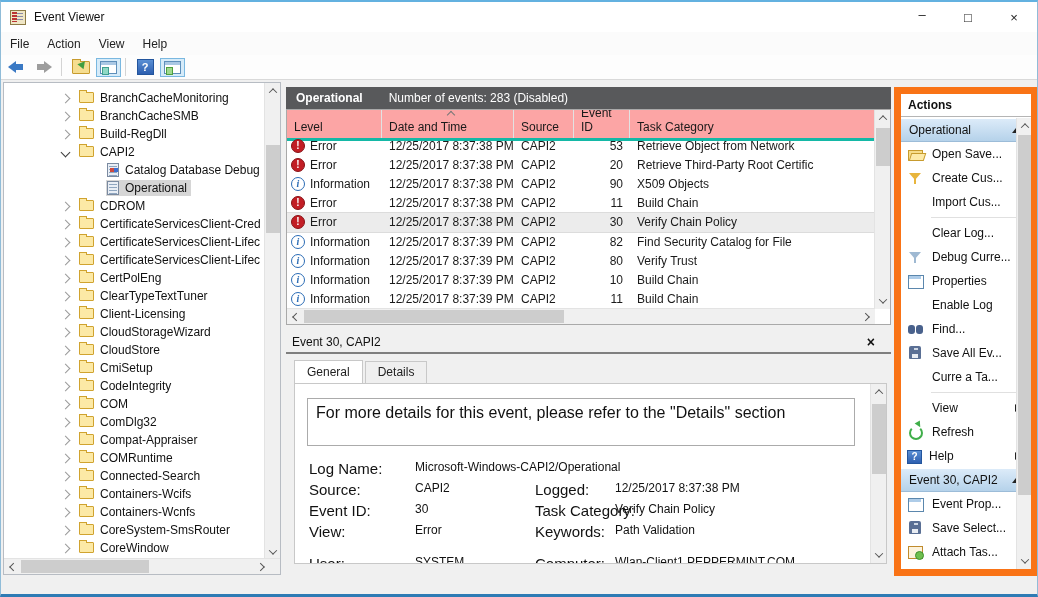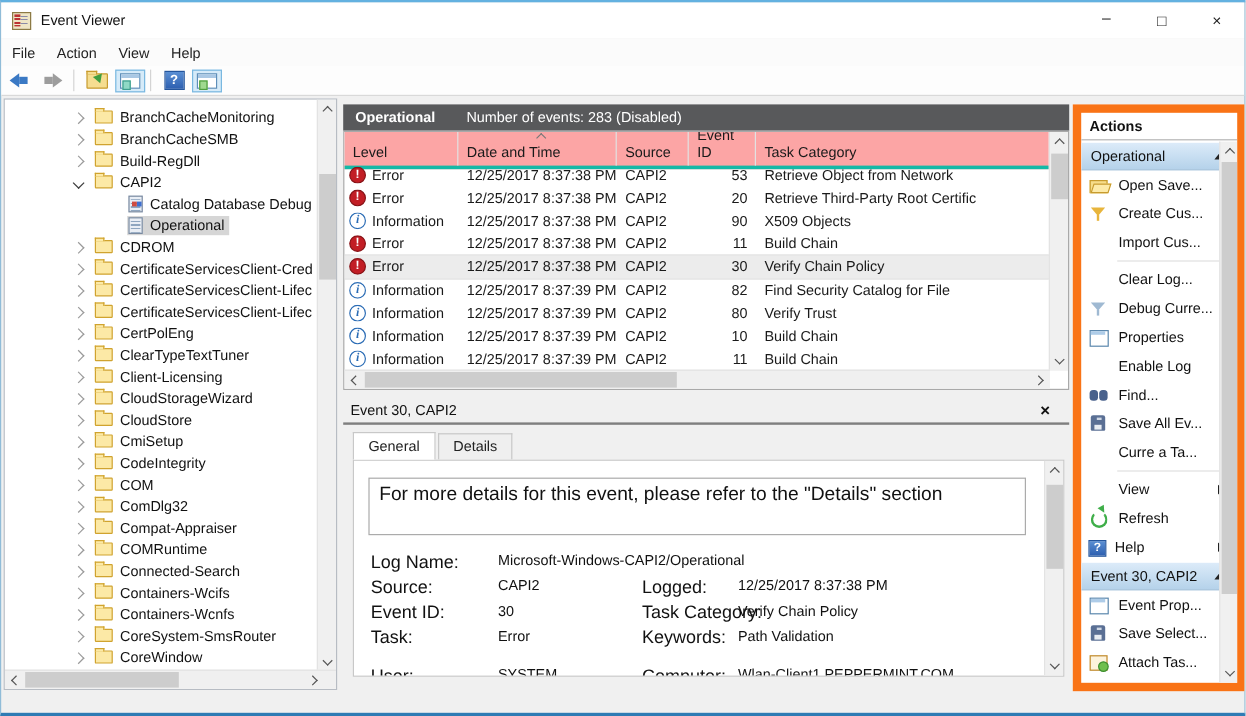--- a/index.html
+++ b/index.html
@@ -532,21 +532,21 @@
     <span class="f-label" style="left:14px; top:76px;">Log Name:</span>
     <span class="f-value" style="left:120px; top:76px;">Microsoft-Windows-CAPI2/Operational</span>
     <span class="f-label" style="left:14px; top:97px;">Source:</span>
     <span class="f-value" style="left:120px; top:97px;">CAPI2</span>
     <span class="f-label" style="left:240px; top:97px;">Logged:</span>
     <span class="f-value" style="left:320px; top:97px;">12/25/2017 8:37:38 PM</span>
     <span class="f-label" style="left:14px; top:118px;">Event ID:</span>
     <span class="f-value" style="left:120px; top:118px;">30</span>
     <span class="f-label" style="left:240px; top:118px;">Task Category:</span>
     <span class="f-value" style="left:320px; top:118px;">Verify Chain Policy</span>
-    <span class="f-label" style="left:14px; top:139px;">Task:</span>
+    <span class="f-label" style="left:14px; top:139px;">View:</span>
     <span class="f-value" style="left:120px; top:139px;">Error</span>
     <span class="f-label" style="left:240px; top:139px;">Keywords:</span>
     <span class="f-value" style="left:320px; top:139px;">Path Validation</span>
     <span class="f-label" style="left:14px; top:171px;">User:</span>
     <span class="f-value" style="left:120px; top:171px;">SYSTEM</span>
     <span class="f-label" style="left:240px; top:171px;">Computer:</span>
     <span class="f-value" style="left:320px; top:171px;">Wlan-Client1.PEPPERMINT.COM</span>
     <div class="dt-vsb">
       <div class="sb-btn" style="top:0;">
           <span class="cv up"></span>

